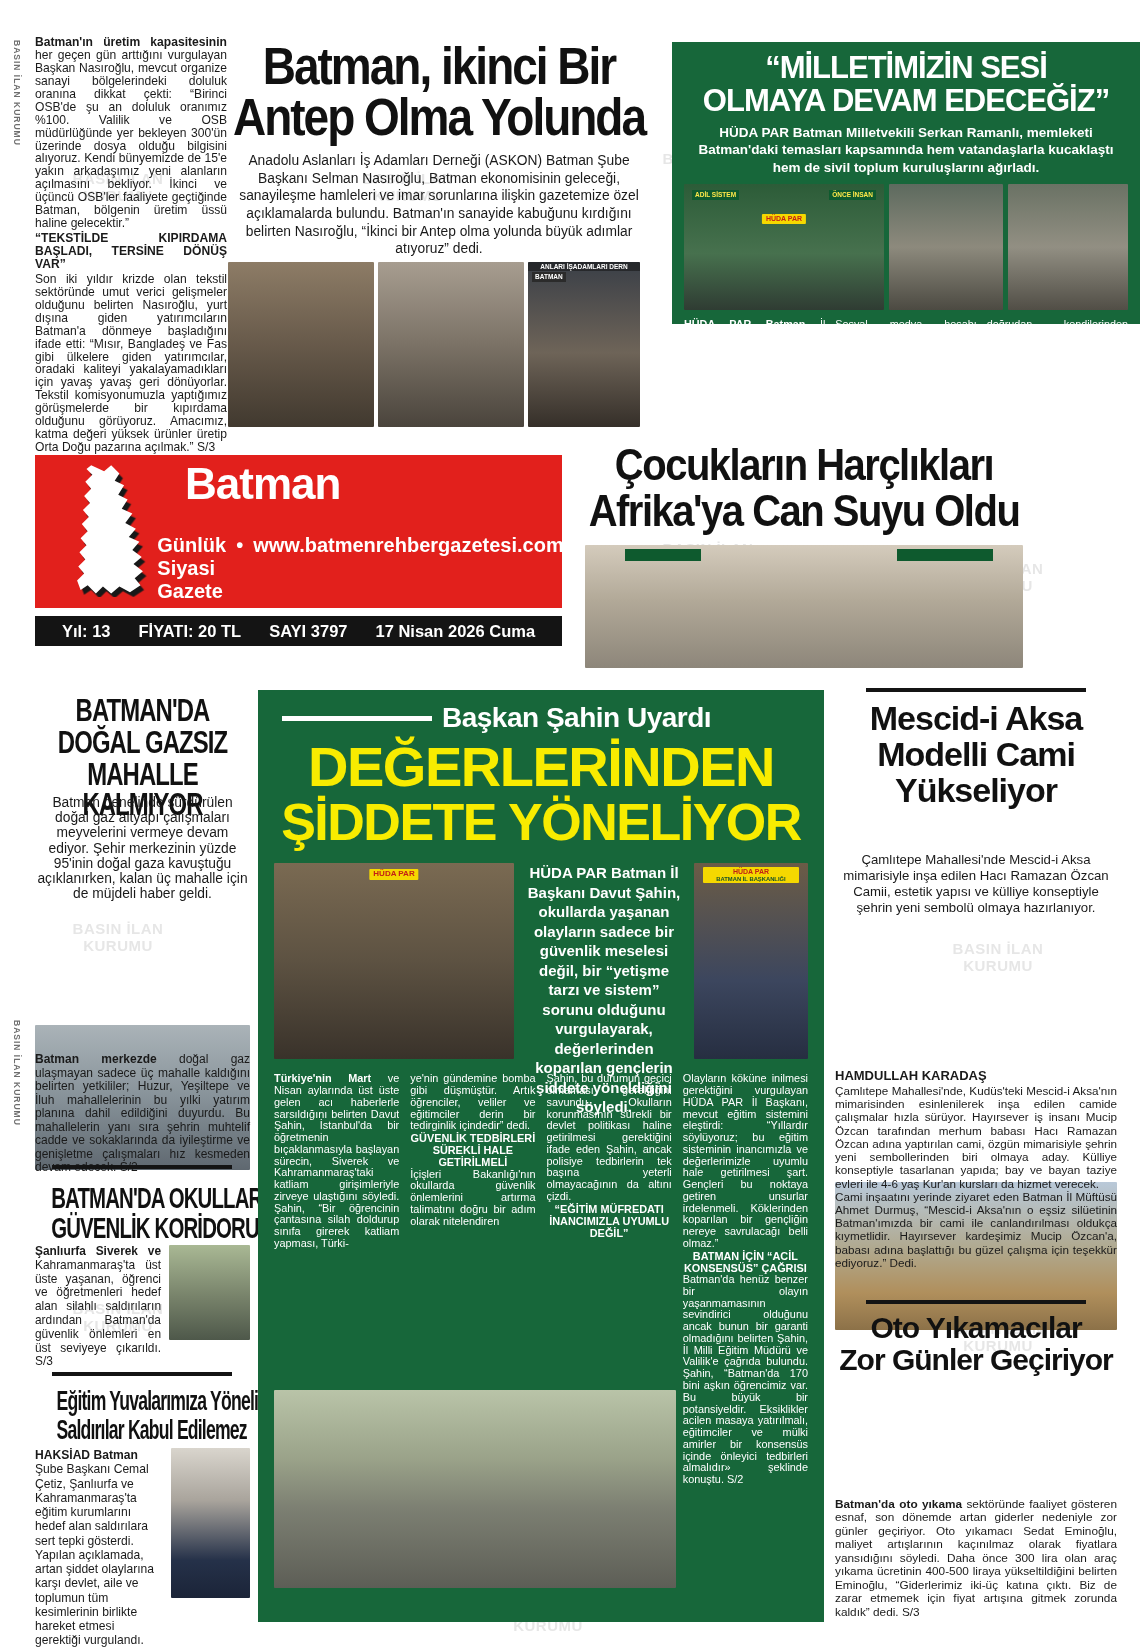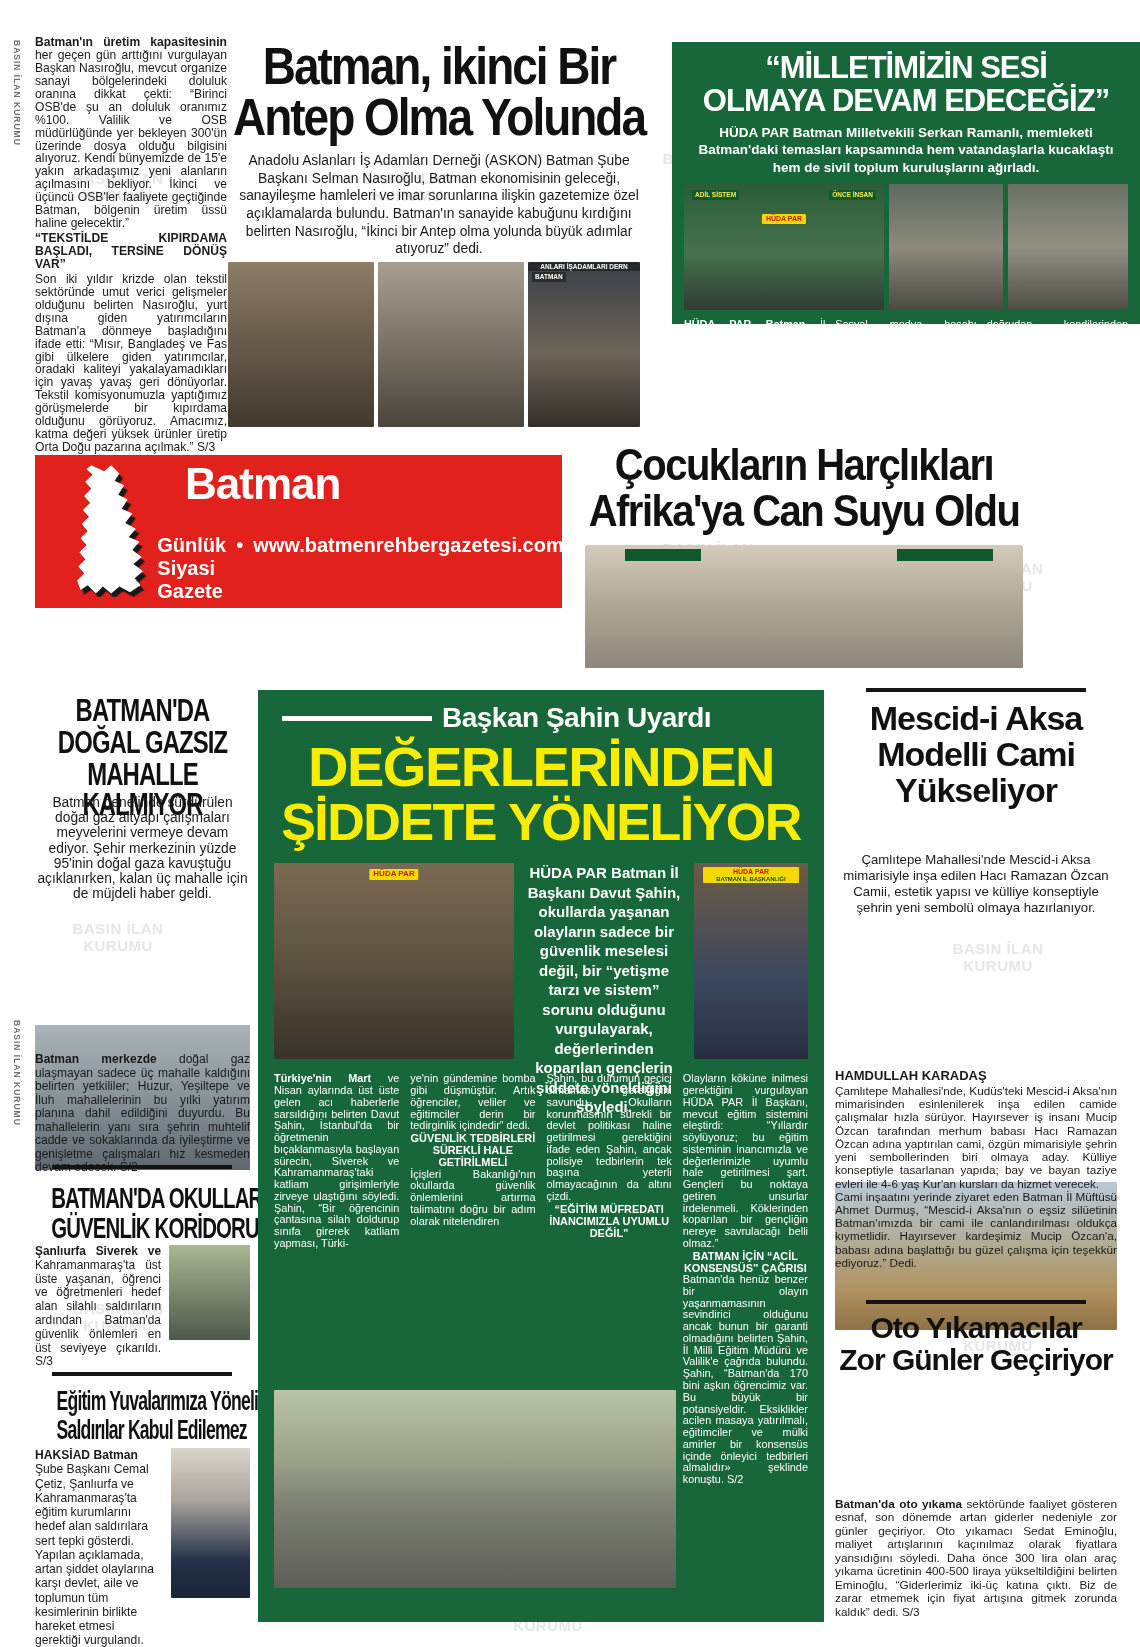--- a/index.html
+++ b/index.html
@@ -117,20 +117,26 @@
     <svg class="abs" style="left:16px;top:8px;" width="118" height="134" viewBox="0 0 100 114">
       <path d="M34,2 45,7 51,2 58,9 54,15 62,19 57,27 65,31 60,39 69,43 63,51 72,56 66,63 75,67 69,74 77,80 70,86 78,92 71,98 76,104 67,110 58,105 51,111 44,105 38,111 31,104 25,108 22,100 28,94 23,88 29,82 24,76 30,70 25,64 31,58 26,52 32,46 27,40 33,34 28,28 34,22 29,16 35,10 30,5 Z" fill="#ffffff" style="filter:drop-shadow(3px 4px 0 #181818);"></path>
     </svg>
     <div class="abs nowrapline" style="left:150px;top:4px;font-size:44px;font-weight:900;letter-spacing:-1px;">Batman</div>
     <div class="abs" style="left:130px;right:6px;bottom:5px;display:flex;justify-content:center;gap:10px;font-size:20px;font-weight:600;">
       <span>Günlük Siyasi Gazete</span>
       <span>•</span>
       <span>www.batmenrehbergazetesi.com</span>
     </div>
   </div>
+  <div class="abs infobar" style="left:35px;top:616px;width:527px;height:30px;">
+    <span>Yıl: 13</span>
+    <span>FİYATI: 20 TL</span>
+    <span>SAYI 3797</span>
+    <span>17 Nisan 2026 Cuma</span>
+  </div>
 
   <div class="abs hl tall" style="left:585px;top:442px;width:438px;font-size:40px;letter-spacing:-1.5px;line-height:1.02;">Çocukların Harçlıkları Afrika'ya Can Suyu Oldu</div>
   <div class="abs photo ph-kids" style="left:585px;top:545px;width:438px;height:123px;">
     <div class="banner" style="top:4px;left:40px;width:70px;height:10px;"></div>
     <div class="banner" style="top:4px;right:30px;width:90px;height:10px;"></div>
   </div>
 
   <div class="abs hl" style="left:35px;top:695px;width:215px;font-size:26px;letter-spacing:-1px;line-height:1.03;transform:scale(.92,1.18);transform-origin:top center;">BATMAN'DA DOĞAL GAZSIZ MAHALLE KALMIYOR</div>
   <div class="abs" style="left:35px;top:795px;width:215px;font-size:13.8px;line-height:1.1;text-align:center;">Batman genelinde sürdürülen doğal gaz altyapı çalışmaları meyvelerini vermeye devam ediyor. Şehir merkezinin yüzde 95'inin doğal gaza kavuştuğu açıklanırken, kalan üç mahalle için de müjdeli haber geldi.</div>
   <div class="abs photo ph-gas" style="left:35px;top:902px;width:215px;height:145px;"></div>

